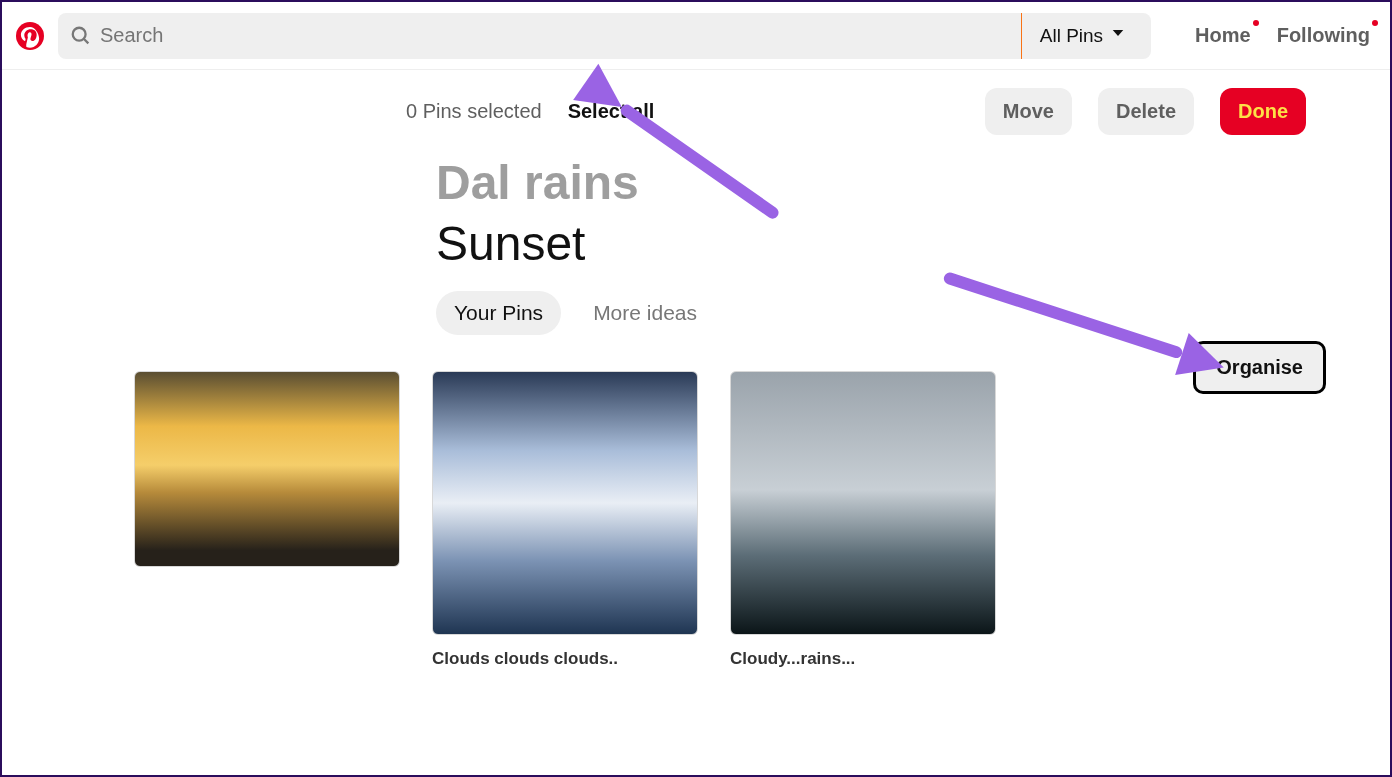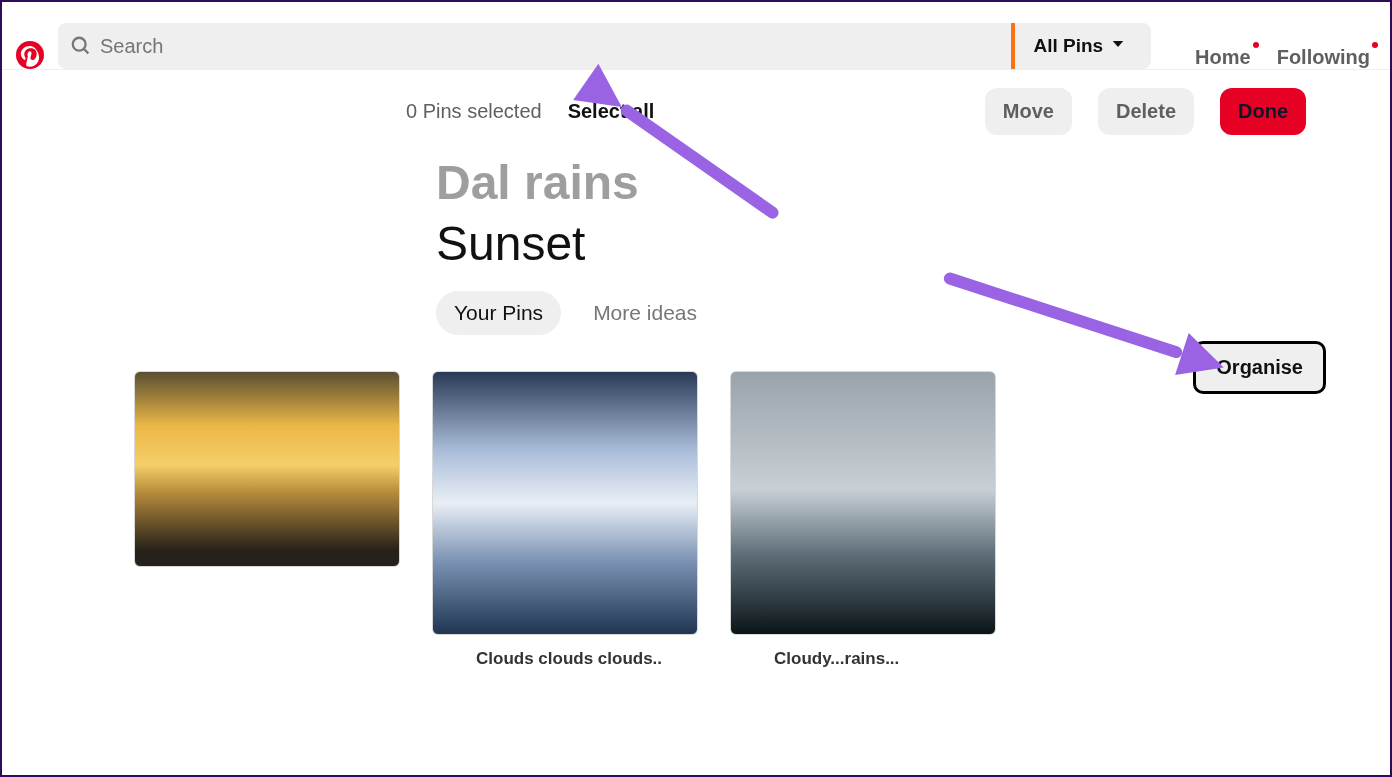--- a/index.html
+++ b/index.html
@@ -6,21 +6,21 @@
     body {
       font-family: -apple-system, BlinkMacSystemFont, "Segoe UI", Helvetica, Arial, sans-serif;
       background: #fff;
       width: 1392px;
       height: 777px;
       border: 2px solid #2b0d5c;
       overflow: hidden;
     }
     .header {
       display: flex;
-      align-items: flex-end;
+      align-items: center;
       height: 68px;
       padding: 0 14px;
       gap: 14px;
       border-bottom: 1px solid #eee;
     }
     .logo {
       width: 28px; height: 28px; flex-shrink: 0;
     }
     .searchbar {
       flex: 1;
@@ -31,22 +31,22 @@
       height: 46px;
       padding: 0 8px;
     }
     .search-icon { width: 22px; height: 22px; color: #777; margin: 0 8px 0 4px; }
     .search-input {
       flex: 1; border: none; background: transparent; font-size: 20px;
       color: #333; outline: none;
     }
     .pins-filter {
       display: flex; align-items: center; gap: 6px;
-      border-left: 4px solid #f97316; padding: 0 16px 0 18px;
-      height: 46px; font-size: 19px; font-weight: 700; color: #111;
+      border-left: 1px solid #f97316; padding: 0 16px 0 18px;
+      height: 46px; font-size: 19px; font-weight: 400; color: #111;
       cursor: pointer;
     }
     .pins-filter svg { width: 18px; height: 18px; }
     .nav { display: flex; align-items: center; gap: 26px; margin-left: 30px; margin-right: 6px; }
     .nav-link { position: relative; font-size: 20px; font-weight: 700; color: #5f5f5f; cursor: pointer; }
     .nav-link .dot {
       position: absolute; top: -4px; right: -8px;
       width: 6px; height: 6px; background: #e60023; border-radius: 50%;
     }
     .toolbar {
@@ -54,21 +54,21 @@
       padding: 18px 84px 8px 404px;
     }
     .pins-selected { font-size: 20px; color: #5f5f5f; }
     .select-all { font-size: 20px; font-weight: 700; color: #111; cursor: pointer; }
     .toolbar-spacer { flex: 1; }
     .btn {
       border: none; border-radius: 12px; padding: 12px 18px;
       font-size: 20px; font-weight: 700; cursor: pointer;
     }
     .btn-grey { background: #efefef; color: #5f5f5f; }
-    .btn-red  { background: #e60023; color: #0f172a; text-align: center; }
+    .btn-red  { background: #e60023; color: #fde047; text-align: center; }
     .content { padding: 12px 0 0 434px; position: relative; }
     .breadcrumb { font-size: 48px; font-weight: 700; color: #9e9e9e; }
     .title { font-size: 48px; font-weight: 400; color: #111; margin-top: 6px; }
     .pin-count { font-size: 16px; color: #777; margin-top: 6px; }
     .tabs { display: flex; align-items: center; gap: 14px; margin-top: 20px; }
     .tab { font-size: 21px; font-weight: 400; color: #777; padding: 10px 18px; border-radius: 999px; cursor: pointer; }
     .tab.active { background: #efefef; color: #111; }
     .organise {
       position: absolute; right: 64px; top: 198px;
       font-size: 20px; font-weight: 700; color: #111;
@@ -77,21 +77,21 @@
     }
     .pins-row { display: flex; gap: 32px; padding: 36px 0 0 132px; }
     .pin { width: 266px; }
     .pin-img {
       width: 266px; border: 1px solid #d8d8d8; border-radius: 6px;
       background: #333; background-size: cover; background-position: center;
     }
     .pin1 .pin-img { height: 196px; background: linear-gradient(180deg,#5a4e32 0%,#ecb847 28%,#f5ce6a 48%,#b78b3b 62%,#26211a 92%);} 
     .pin2 .pin-img { height: 264px; background: linear-gradient(180deg,#2a3a56 0%,#a9bdd9 30%,#e9eef5 50%,#7c93b4 72%,#1f3552 100%);} 
     .pin3 .pin-img { height: 264px; background: linear-gradient(180deg,#9aa3ab 0%,#c8cfd5 45%,#5c6d77 70%,#0b1518 100%);} 
-    .pin-caption { font-size: 17px; font-weight: 700; color: #333; margin-top: 14px; margin-left: 44px; }
+    .pin-caption { font-size: 17px; font-weight: 700; color: #333; margin-top: 14px; }
     
     .arrow { position: absolute; height: 0; transform-origin: 0 0; }
     .arrow .shaft { height: 12px; background: #9a63e4; border-radius: 6px; }
     .arrow .head {
       position: absolute; width: 0; height: 0;
       border-top: 22px solid transparent; border-bottom: 22px solid transparent;
       border-right: 44px solid #9a63e4; top: -16px;
     }
   </style>
 </head>

